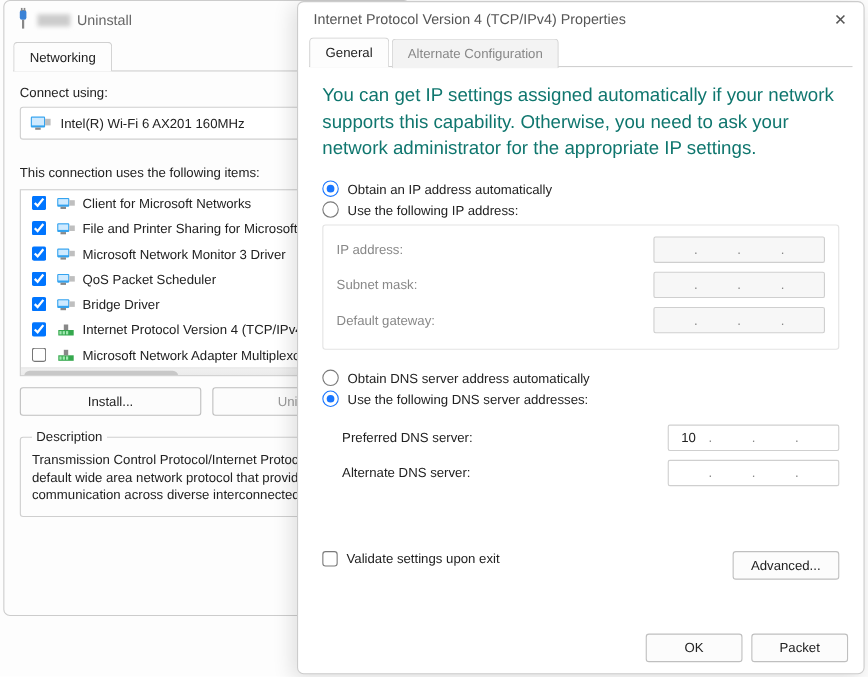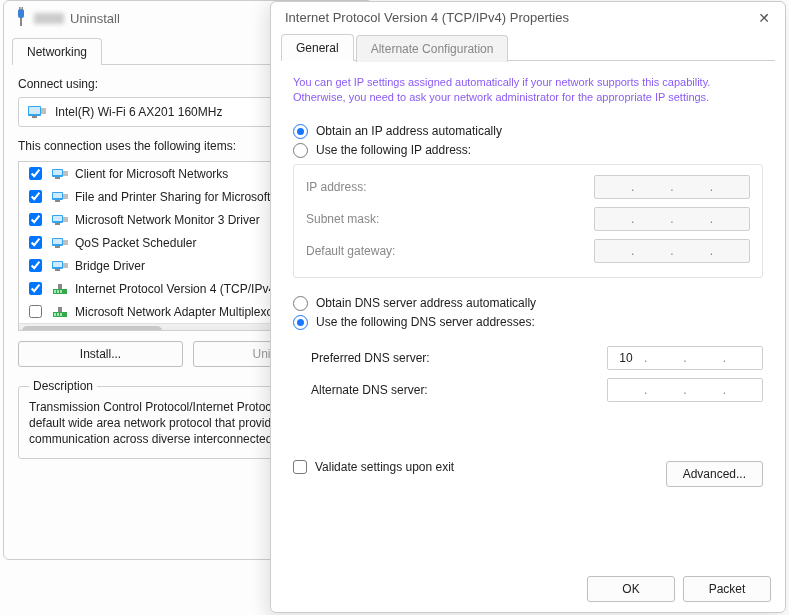--- a/index.html
+++ b/index.html
@@ -169,22 +169,22 @@
   }
   .child-tabs {
     margin: 2px 10px 0 10px;
     display: flex;
     border-bottom: 1px solid #d0d0d0;
   }
   .child-body {
     padding: 14px 22px 10px 22px;
   }
   .intro {
-    font-size: 11px;
-    color: #8b5cf6;
+    font-size: 17px;
+    color: #0f766e;
     line-height: 1.4;
   }
   .radio-group { margin-top: 16px; }
   .radio-line {
     display: flex;
     align-items: center;
     gap: 8px;
     padding: 2px 0;
     font-size: 12px;
   }
@@ -320,21 +320,21 @@
         <svg viewBox="0 0 20 16">
             <rect x="1" y="2" width="13" height="10" rx="1" fill="#34a3ef"></rect>
             <rect x="2" y="3" width="11" height="7" fill="#cfeaff"></rect>
             <rect x="5" y="12" width="5" height="2" fill="#888"></rect>
             <rect x="14" y="4" width="5" height="6" fill="#bfbfbf"></rect>
           </svg>
       </span>
       <span>Intel(R) Wi-Fi 6 AX201 160MHz</span>
     </div>
 
-    <div class="label" style="margin-top:12px">This connection uses the following items:</div>
+    <div class="label" style="margin-top:23px">This connection uses the following items:</div>
 
     <div class="item-list">
       <div id="items-container">
           <div class="item-row">
             <input type="checkbox" checked="" style="">
             <span class="net-icon"><svg viewBox="0 0 18 14">
                 <rect x="1" y="2" width="11" height="8" rx="1" fill="#34a3ef"></rect>
                 <rect x="2" y="3" width="9" height="5" fill="#cfeaff"></rect>
                 <rect x="4" y="10" width="5" height="2" fill="#888"></rect>
                 <rect x="12" y="4" width="5" height="5" fill="#bfbfbf"></rect>

